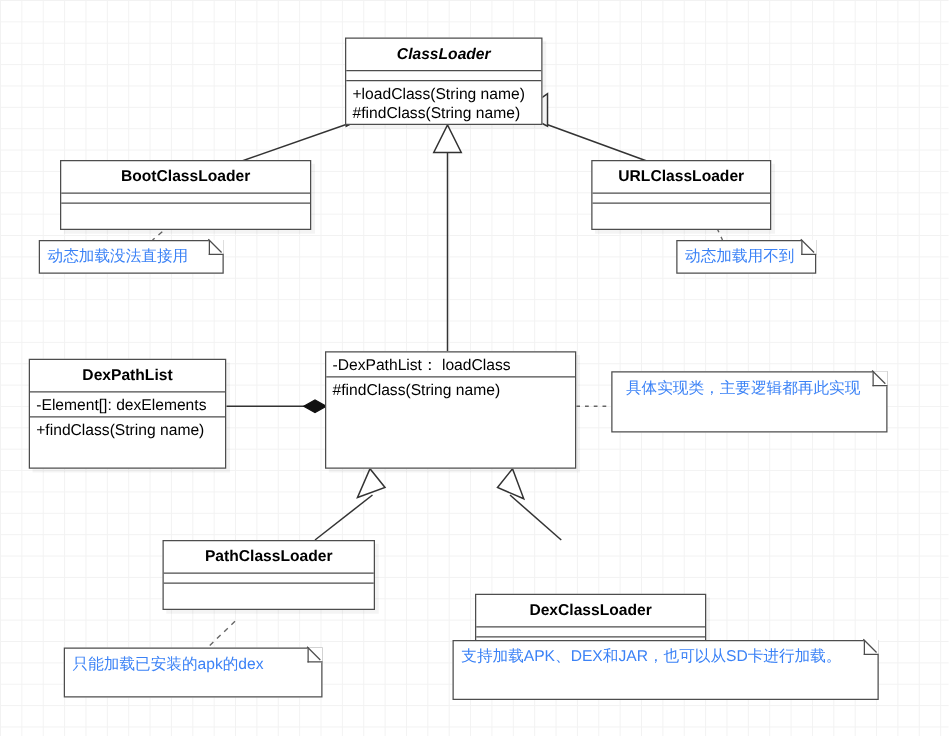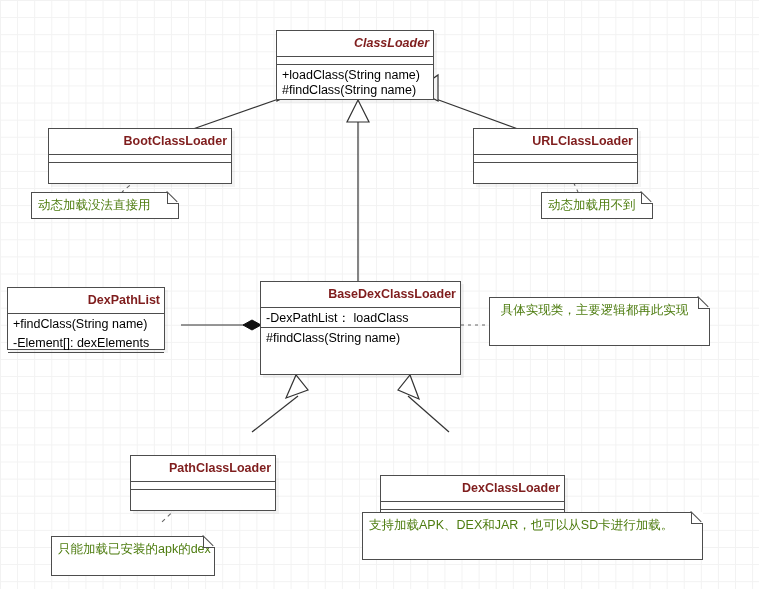--- a/index.html
+++ b/index.html
@@ -34,24 +34,24 @@
   .uml-class {
     position: absolute;
     box-sizing: border-box;
     background: #ffffff;
     border: 1px solid #4d4d4d;
     box-shadow: 3px 3px 0 rgba(0,0,0,0.045);
     z-index: 3;
   }
   .uml-title {
     box-sizing: border-box;
-    text-align: right;
+    text-align: center;
     font-weight: bold;
     font-size: 12.5px;
-    color: #7f1d1d;
+    color: #000000;
     padding: 5px 4px 5px 4px;
     border-bottom: 1px solid #4d4d4d;
     line-height: 15px;
     white-space: nowrap;
   }
   .uml-title.abstract {
     font-style: italic;
   }
   .uml-compartment {
     box-sizing: border-box;
@@ -78,21 +78,21 @@
     display: block;
   }
 
   
   .uml-note {
     position: absolute;
     box-sizing: border-box;
     background: #ffffff;
     border: 1px solid #4d4d4d;
     font-size: 12.5px;
-    color: #4d7c0f;
+    color: #3b82f6;
     line-height: 16px;
     padding: 4px 16px 12px 6px;
     z-index: 3;
     white-space: nowrap;
   }
   .uml-note .fold {
     position: absolute;
     top: -1px;
     right: -1px;
     width: 11px;
@@ -166,53 +166,52 @@
 
   <div class="uml-class" style="left:276px; top:30px; width:158px;">
     <div class="uml-title abstract">ClassLoader</div>
     <div class="uml-compartment empty"></div>
     <div class="uml-compartment last">
       <span class="line">+loadClass(String name)</span>
       <span class="line">#findClass(String name)</span>
     </div>
   </div>
 
-  <div class="uml-class" style="left:48px; top:128px; width:184px;">
+  <div class="uml-class" style="left:48px; top:128px; width:201px;">
     <div class="uml-title">BootClassLoader</div>
     <div class="uml-compartment empty"></div>
     <div class="uml-compartment empty-tall last"></div>
   </div>
 
-  <div class="uml-class" style="left:473px; top:128px; width:165px;">
+  <div class="uml-class" style="left:473px; top:128px; width:144px;">
     <div class="uml-title">URLClassLoader</div>
     <div class="uml-compartment empty"></div>
     <div class="uml-compartment empty-tall last"></div>
   </div>
 
-  <div class="uml-class" style="left:7px; top:287px; width:158px; height:63px;">
+  <div class="uml-class" style="left:23px; top:287px; width:158px; height:88px;">
     <div class="uml-title">DexPathList</div>
+    <div class="uml-compartment">
+      <span class="line">-Element[]: dexElements</span>
+    </div>
     <div class="uml-compartment last">
       <span class="line">+findClass(String name)</span>
     </div>
-    <div class="uml-compartment">
-      <span class="line">-Element[]: dexElements</span>
-    </div>
   </div>
 
   <div class="uml-class" style="left:260px; top:281px; width:201px; height:94px;">
-    <div class="uml-title">BaseDexClassLoader</div>
     <div class="uml-compartment">
       <span class="line">-DexPathList： loadClass</span>
     </div>
     <div class="uml-compartment last">
       <span class="line">#findClass(String name)</span>
     </div>
   </div>
 
-  <div class="uml-class" style="left:130px; top:432px; width:146px;margin-top:23px;">
+  <div class="uml-class" style="left:130px; top:432px; width:170px;">
     <div class="uml-title">PathClassLoader</div>
     <div class="uml-compartment empty"></div>
     <div class="uml-compartment empty-tall last"></div>
   </div>
 
   <div class="uml-class" style="left:380px; top:432px; width:185px;margin-top:43px;">
     <div class="uml-title">DexClassLoader</div>
     <div class="uml-compartment empty"></div>
     <div class="uml-compartment empty-tall last"></div>
   </div>
@@ -225,21 +224,21 @@
   <div class="uml-note" style="left:541px; top:192px; width:112px; height:27px;">
     <span>动态加载用不到</span>
     <span class="fold"></span>
   </div>
 
   <div class="uml-note" style="left:489px; top:297px; width:221px; height:49px;text-align:center;">
     <span>具体实现类，主要逻辑都再此实现</span>
     <span class="fold"></span>
   </div>
 
-  <div class="uml-note" style="left:51px; top:518px; width:164px; height:40px;margin-top:18px;">
+  <div class="uml-note" style="left:51px; top:518px; width:207px; height:40px;">
     <span>只能加载已安装的apk的dex</span>
     <span class="fold"></span>
   </div>
 
   <div class="uml-note" style="left:362px; top:512px; width:341px; height:48px;">
     <span>支持加载APK、DEX和JAR，也可以从SD卡进行加载。</span>
     <span class="fold"></span>
   </div>
 
 </div>

